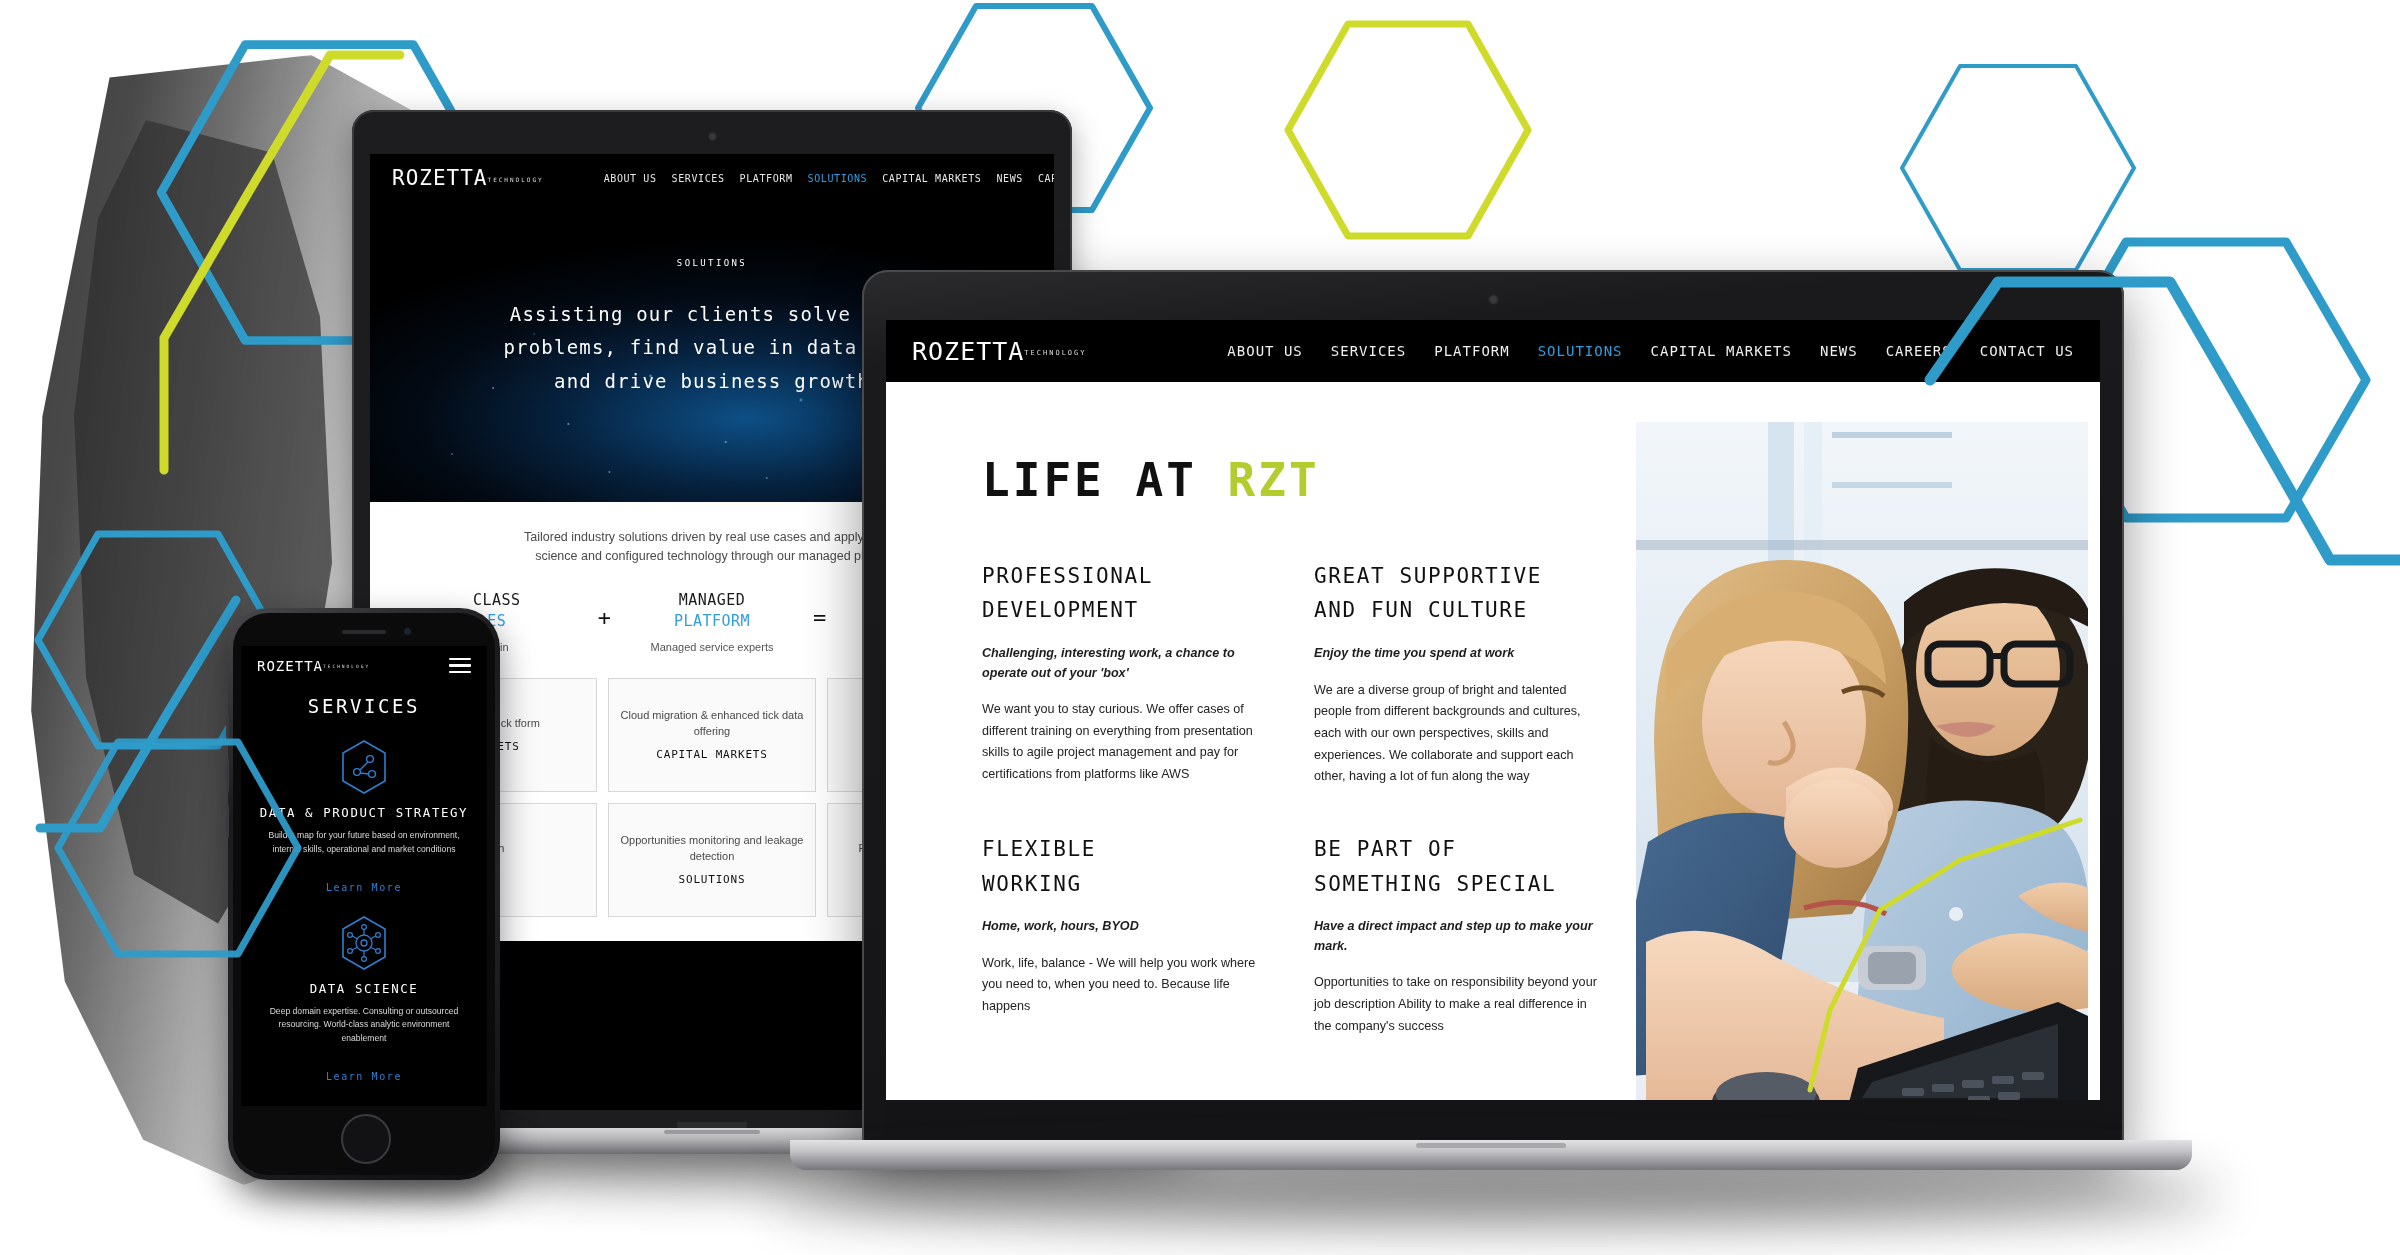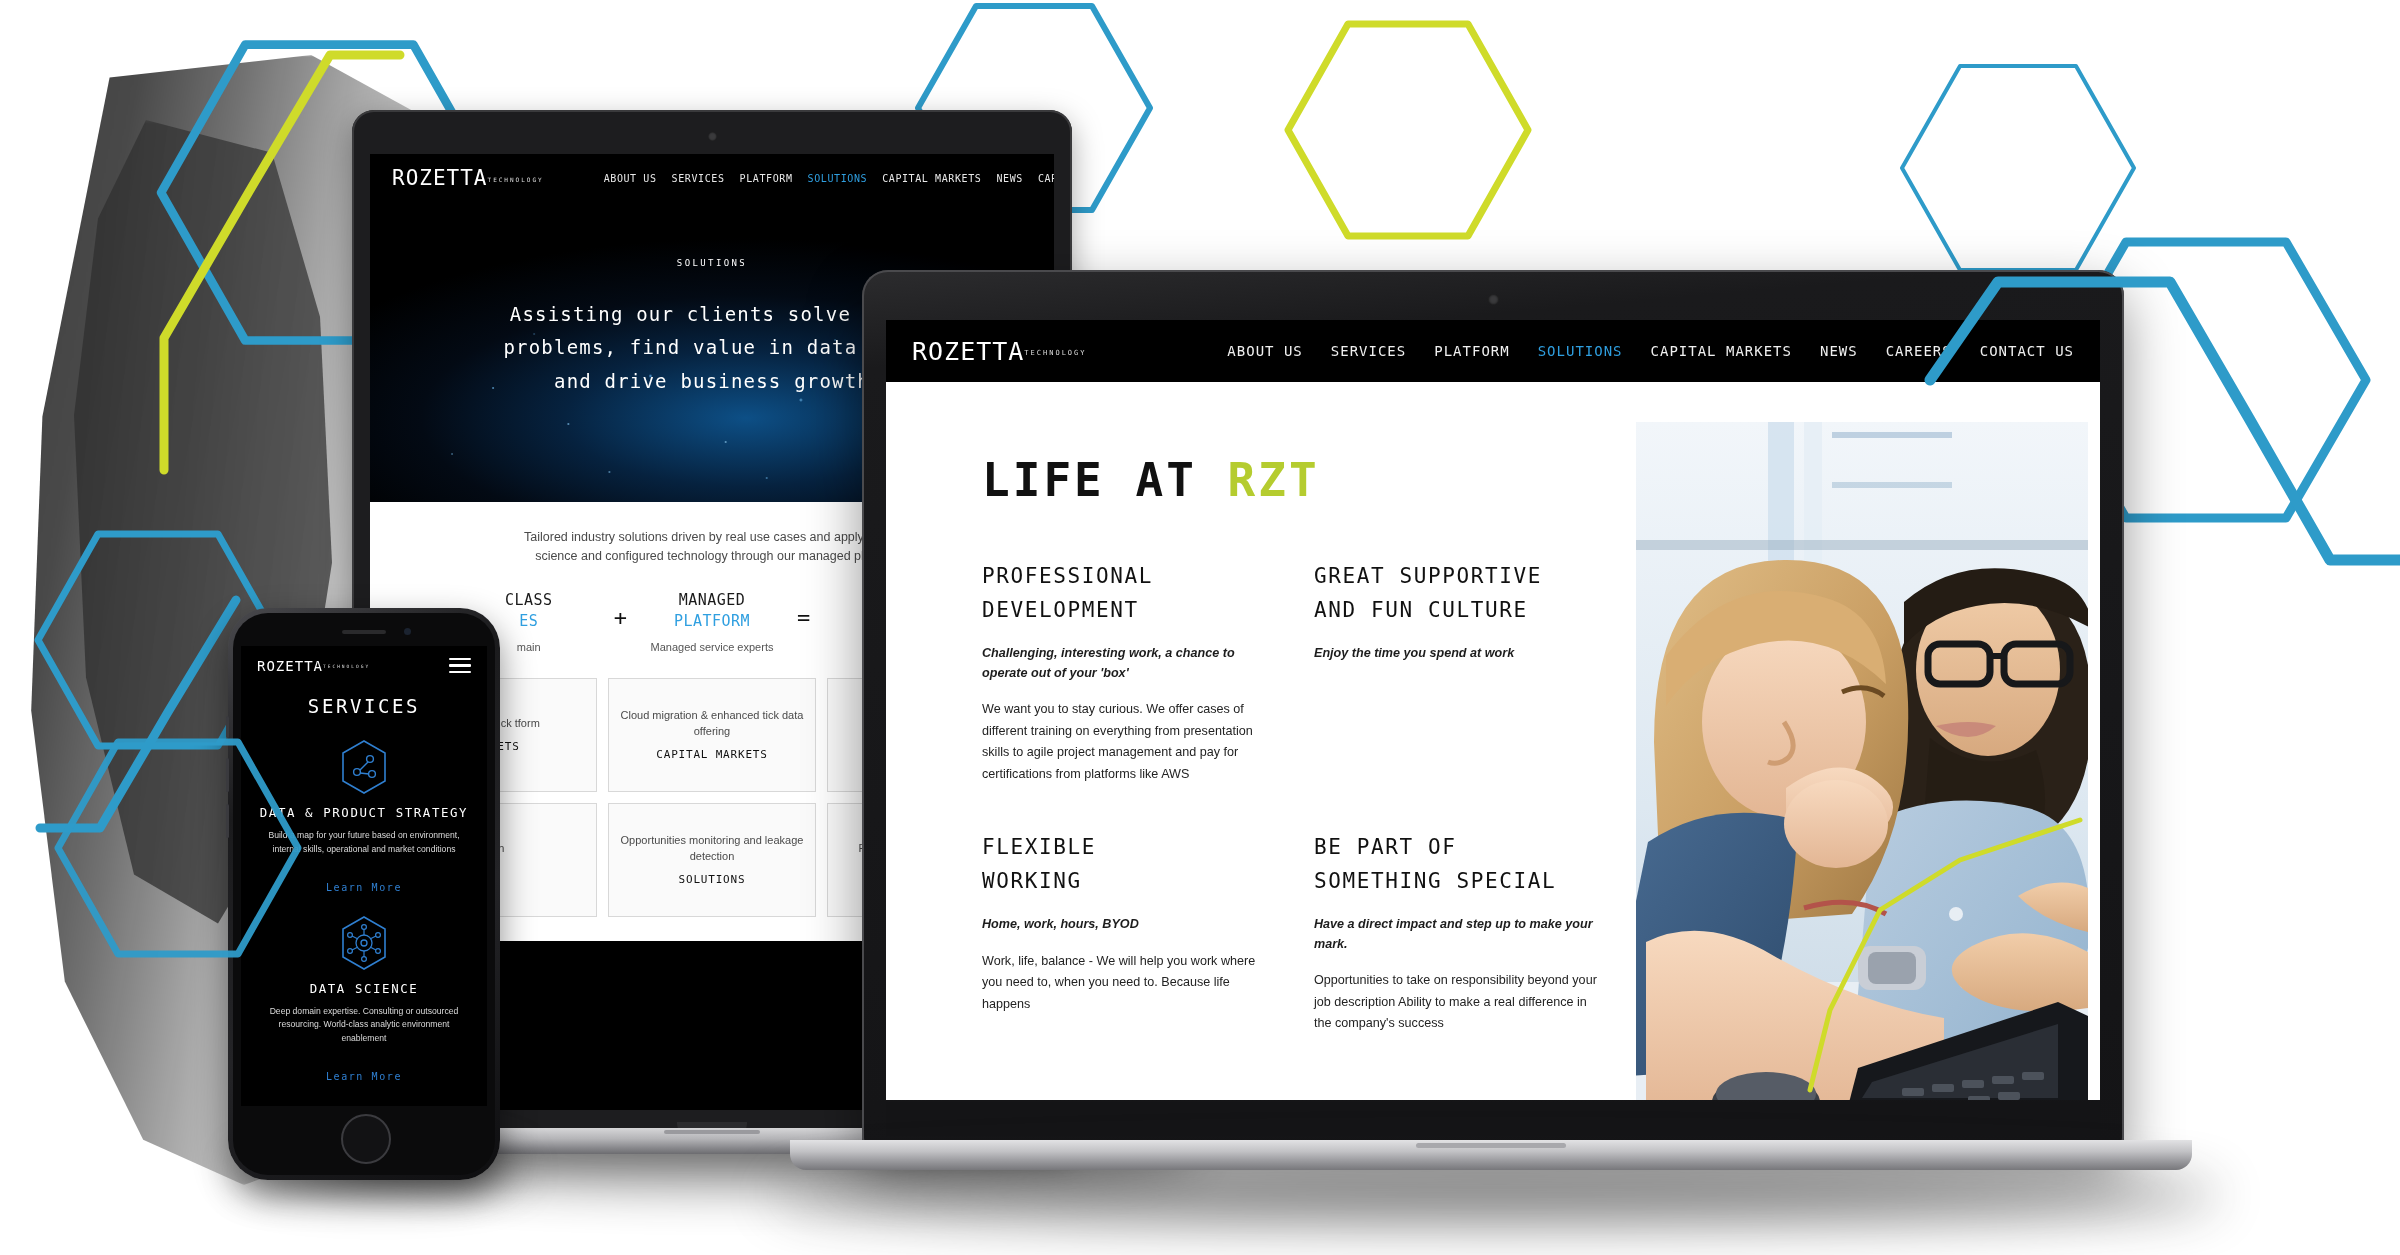--- a/index.html
+++ b/index.html
@@ -64,21 +64,21 @@
       radial-gradient(1.5px 1.5px at 12% 84%,rgba(130,205,255,.6),transparent),
       radial-gradient(1.5px 1.5px at 68% 46%,rgba(120,200,255,.5),transparent),
       radial-gradient(1.5px 1.5px at 80% 36%,rgba(110,190,255,.45),transparent),
       radial-gradient(1.5px 1.5px at 24% 44%,rgba(110,190,255,.4),transparent);
   }
   .bgl-kicker{position:absolute;left:0;right:0;top:56px;text-align:center;color:#fff;font-size:9px;letter-spacing:2.4px;}
   .bgl-heroline{position:absolute;left:0;right:0;top:96px;text-align:center;color:#fff;font-size:19px;letter-spacing:1.2px;line-height:1.75;padding:0 18px;}
 
   .bgl-white{background:#fff;padding:26px 0 0;}
   .bgl-sub{color:#4a4a4a;font-family:"Liberation Sans",sans-serif;font-size:12.5px;line-height:1.55;text-align:center;padding:0 42px;}
-  .bgl-eq{display:flex;align-items:flex-start;justify-content:center;gap:10px;margin-top:24px;padding:0 22px;}
+  .bgl-eq{display:flex;align-items:flex-start;justify-content:center;gap:26px;margin-top:24px;padding:0 22px;}
   .bgl-eq .col{width:150px;text-align:center;}
   .bgl-eq .t1{font-size:15px;color:#1a1a1a;letter-spacing:.5px;}
   .bgl-eq .t2{font-size:15px;color:#2f9fe0;letter-spacing:.5px;margin-top:3px;}
   .bgl-eq .t3{font-family:"Liberation Sans",sans-serif;font-size:11px;color:#555;margin-top:10px;line-height:1.45;}
   .bgl-eq .op{font-size:22px;color:#111;padding-top:14px;}
   .bgl-cards{display:grid;grid-template-columns:repeat(3,1fr);gap:11px;padding:22px 20px 24px;}
   .bgl-card{border:1px solid #d8d8d8;background:#fafafa;min-height:92px;display:flex;flex-direction:column;align-items:center;justify-content:center;text-align:center;padding:10px 8px;}
   .bgl-card .d{font-family:"Liberation Sans",sans-serif;font-size:11px;color:#4a4a4a;line-height:1.4;}
   .bgl-card .tag{font-size:11px;color:#111;letter-spacing:.8px;margin-top:9px;}
   .bg-laptop .chin{position:absolute;left:18px;right:18px;bottom:10px;height:28px;background:#1d1d1f;}
@@ -301,20 +301,21 @@
               <div class="fl-i">Challenging, interesting work, a chance to operate out of your 'box'</div>
               <div class="fl-p">We want you to stay curious. We offer cases of different training on everything from presentation skills to agile project management and pay for certifications from platforms like AWS</div>
             </div>
 
             <div>
               <div class="fl-h">
                 <div>GREAT SUPPORTIVE</div>
                 <div>AND FUN CULTURE</div>
               </div>
               <div class="fl-i">Enjoy the time you spend at work</div>
+              <div class="fl-p">We are a diverse group of bright and talented people from different backgrounds and cultures, each with our own perspectives, skills and experiences. We collaborate and support each other, having a lot of fun along the way</div>
             </div>
 
             <div>
               <div class="fl-h">
                 <div>FLEXIBLE</div>
                 <div>WORKING</div>
               </div>
               <div class="fl-i">Home, work, hours, BYOD</div>
               <div class="fl-p">Work, life, balance - We will help you work where you need to, when you need to. Because life happens</div>
             </div>

